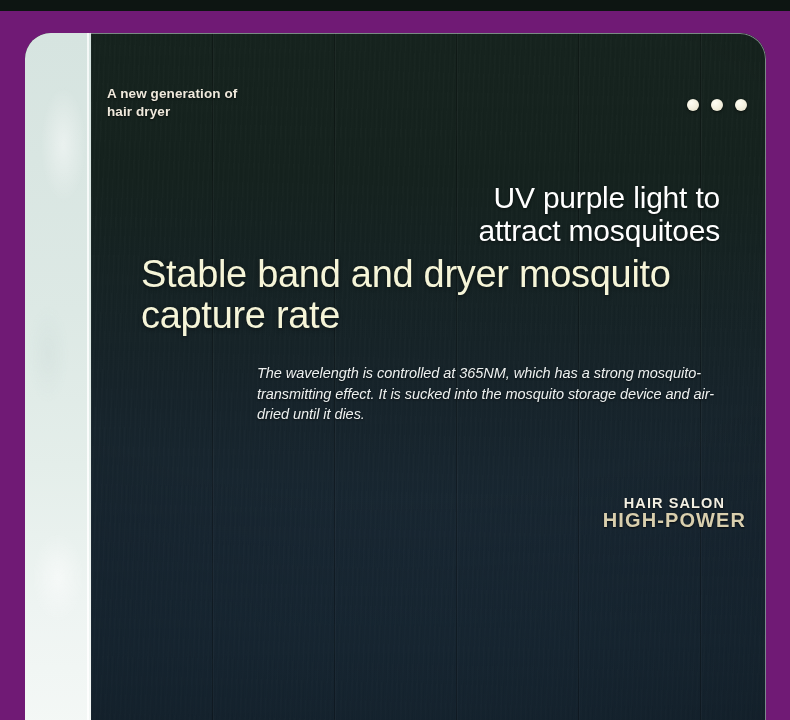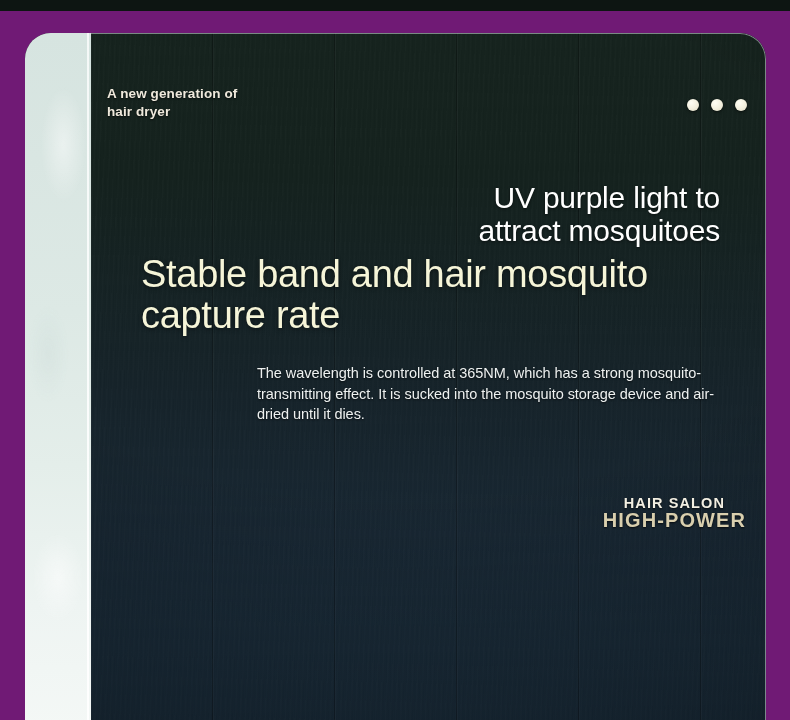--- a/index.html
+++ b/index.html
@@ -186,20 +186,21 @@
     position: absolute;
     left: 257px;
     top: 352px;
     width: 485px;
     color: #eef1f0;
     font-size: 14.5px;
     line-height: 20.5px;
     font-weight: 400;
     letter-spacing: -.05px;
     text-shadow: 0 1px 2px rgba(0,0,0,.6);
+    font-style: italic;
   }
 
   
   .brand {
     position: absolute;
     right: 44px;
     top: 484px;
     text-align: right;
     line-height: 17px;
   }
@@ -243,21 +244,21 @@
 
   <div class="dots">
     <span class="dot"></span>
     <span class="dot"></span>
     <span class="dot"></span>
   </div>
 
   <div class="subhead">UV purple light to
 attract mosquitoes</div>
 
-  <div class="headline">Stable band and hair mosquito
+  <div class="headline">Stable band and dryer mosquito
 capture rate</div>
 
   <div class="body-copy">The wavelength is controlled at 365NM, which has a strong mosquito-transmitting effect. It is sucked into the mosquito storage device and air-dried until it dies.</div>
 
   <div class="brand">
     <span class="brand-line-1">HAIR SALON</span>
     <span class="brand-line-2">HIGH-POWER</span>
   </div>
 
 </div>

